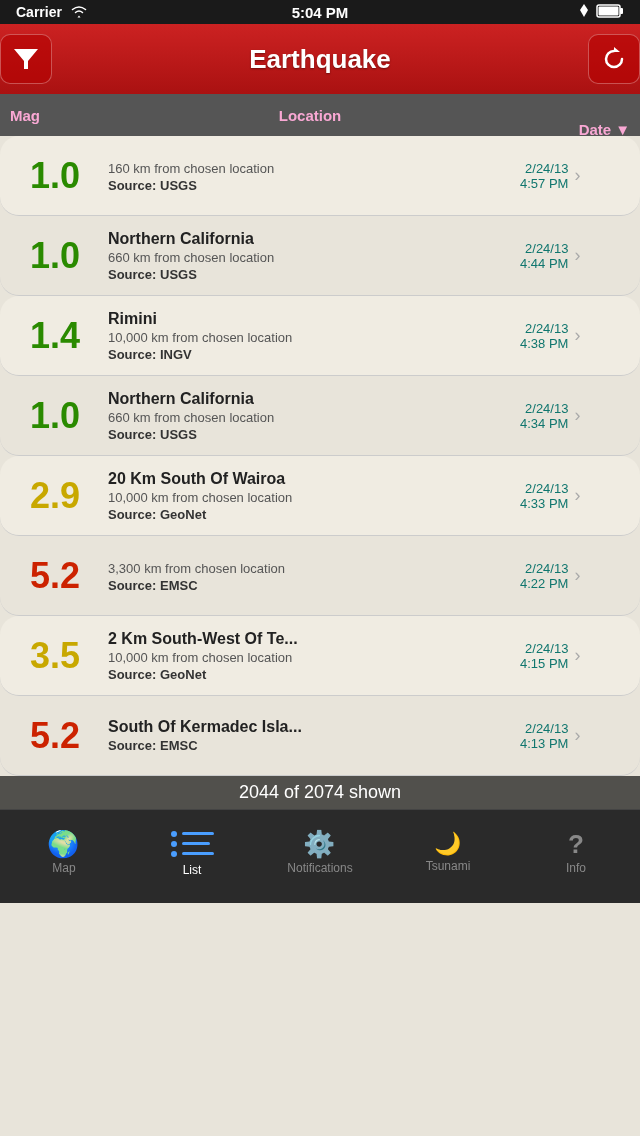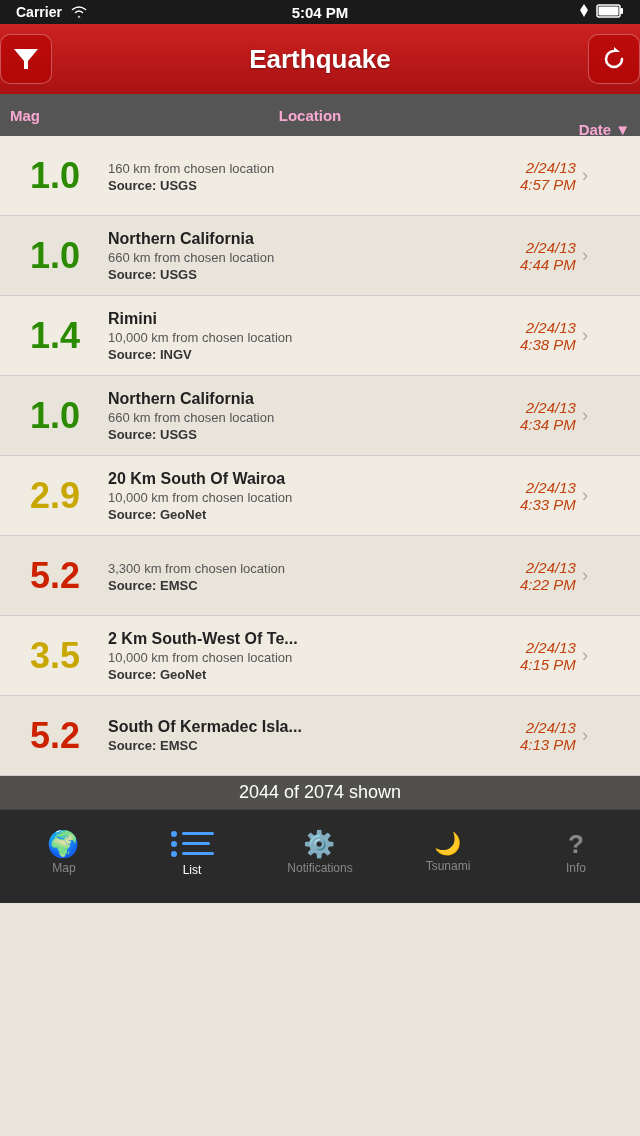--- a/index.html
+++ b/index.html
@@ -72,20 +72,21 @@
 
     
     .eq-list { flex: 1; }
     .eq-row {
       display: flex;
       align-items: center;
       padding: 10px 10px;
       border-bottom: 1px solid #ccc;
       background: #f0ece2;
       min-height: 80px;
+      border-radius: 19px;
     }
     .eq-row:nth-child(even) { background: #e8e4da; }
 
     .eq-mag {
       width: 90px;
       font-size: 36px;
       font-weight: bold;
       text-align: center;
       flex-shrink: 0;
     }
@@ -115,24 +116,23 @@
     }
 
     .eq-date-col {
       width: 110px;
       text-align: right;
       display: flex;
       align-items: center;
       gap: 4px;
     }
     .eq-date-text {
-      font-size: 15px;
-      color: #c2410c;
+      font-size: 13px;
+      color: #0f766e;
       text-align: right;
-      font-style: italic;
     }
     .chevron-right {
       color: #aaa;
       font-size: 18px;
       margin-left: 2px;
     }
 
     
     .count-bar {
       background: rgba(0,0,0,0.65);

